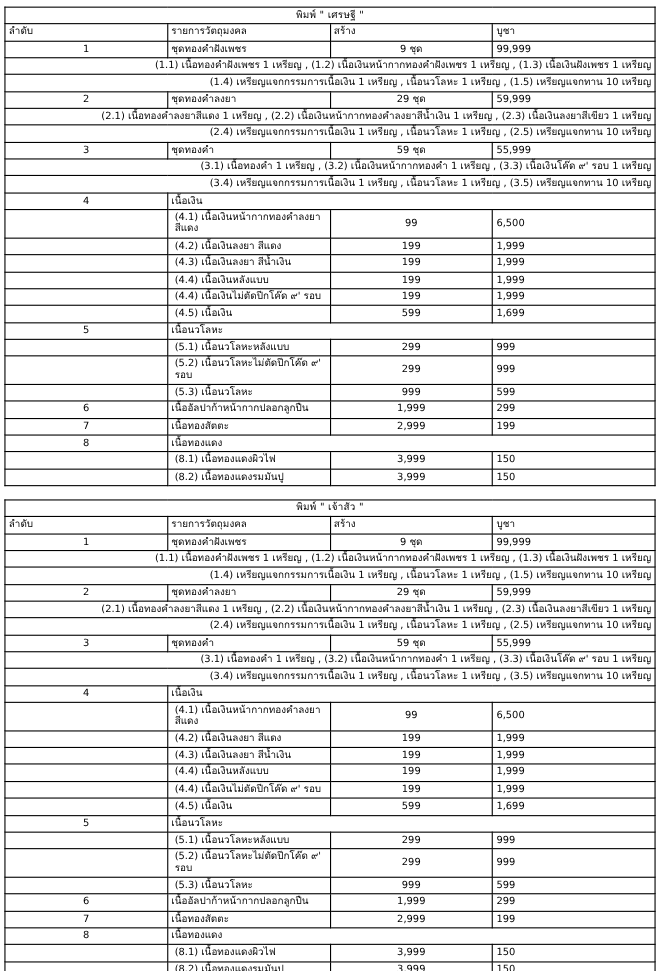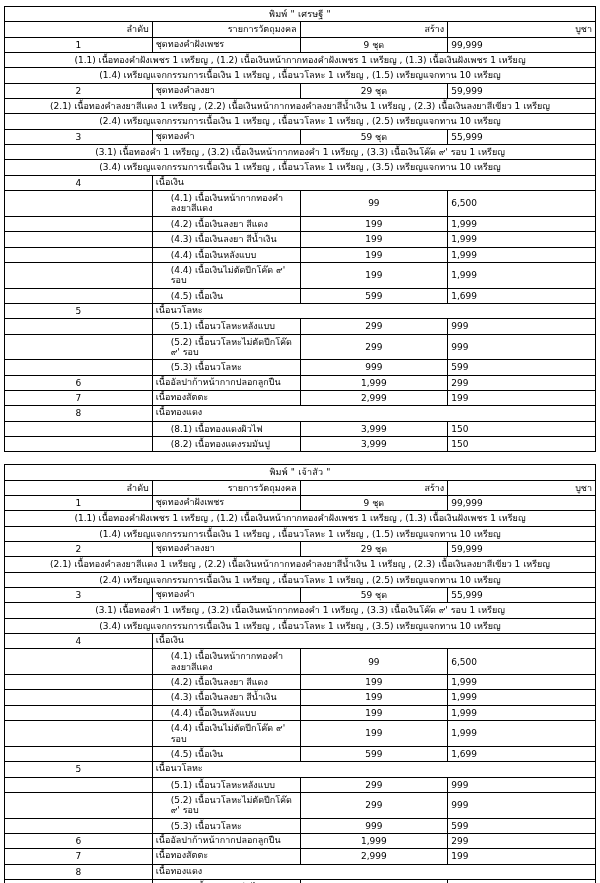--- a/index.html
+++ b/index.html
@@ -35,25 +35,25 @@
     text-align: center;
     font-size: 11px;
     font-weight: bold;
     padding: 4px 3px;
     letter-spacing: .2px;
   }
   .col-no   { width: 32px;  text-align: center; }
   .col-desc { width: 300px; text-align: left; margin-left: 12px; }
   .col-make { width: 105px; text-align: center; margin-top: 22px; }
   .col-wor  { width: 153px; text-align: left; }
-  .hdr td { text-align: right; font-weight: bold; font-size: 9.5px; padding: 3px; }
-  .grp-name { font-weight: bold; font-family: Liberation Mono, monospace; }
+  .hdr td { text-align: left; font-weight: bold; font-size: 9.5px; padding: 3px; }
+  .grp-name { font-weight: bold; }
   .sub td { font-size: 8.5px; }
-  .sub .col-desc { padding-left: 18px; }
-  .span-desc { text-align: center; padding-left: 6px; font-size: 8.5px; }
+  .sub .col-desc { padding-left: 6px; }
+  .span-desc { text-align: right; padding-left: 6px; font-size: 8.5px; }
   .sec-spacer { height: 12px; }
 </style>
 </head>
 <body>
 
 <div class="page">
   <div id="sections-root">
       <table class="doc">
         <tbody>
           <tr>

